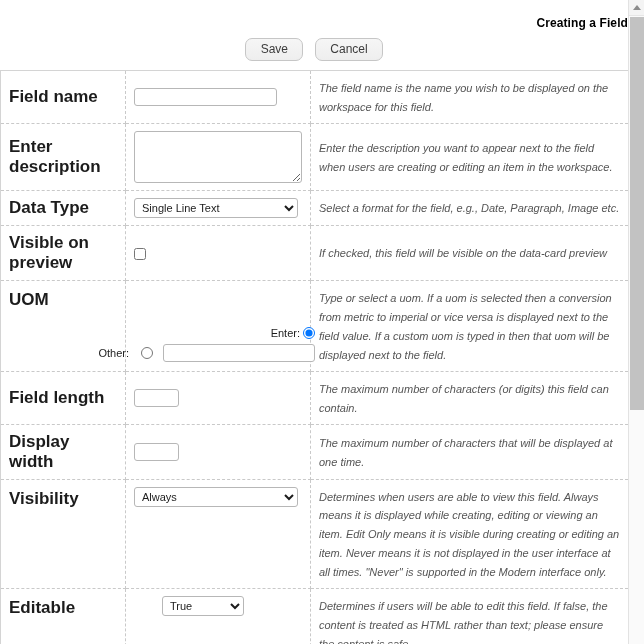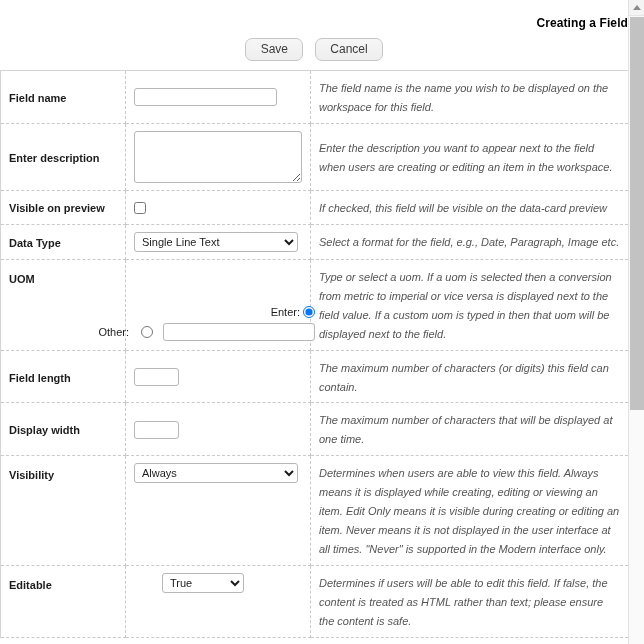--- a/index.html
+++ b/index.html
@@ -67,21 +67,21 @@
     border-right: 1px dashed #c9c9c9;
     vertical-align: middle;
     padding: 7px 8px;
   }
   .form-table td.last { border-right: none; }
   .col-label { width: 125px; }
   .col-input { width: 185px; }
   .col-help  { width: 318px; }
 
   .lbl {
-    font-size: 11px;
+    font-size: 17px;
     font-weight: bold;
     color: #1c1c1c;
   }
   .help {
     font-size: 11px;
     font-style: italic;
     color: #555;
     line-height: 1.45;
     margin-top: 38px;
   }
@@ -233,41 +233,41 @@
           <td class="col-input">
             <textarea class="desc" style=""></textarea>
           </td>
           <td class="col-help last">
             <span class="help">Enter the description you want to appear next to the field when users are creating or editing an item in the workspace.</span>
           </td>
         </tr>
 
         <tr>
           <td class="col-label">
-            <span class="lbl">Visible on preview</span>
-          </td>
-          <td class="col-input">
-            <input class="cb" type="checkbox" style="">
-          </td>
-          <td class="col-help last">
-            <span class="help">If checked, this field will be visible on the data-card preview</span>
-          </td>
-        </tr>
-
-        <tr>
-          <td class="col-label">
             <span class="lbl">Data Type</span>
           </td>
           <td class="col-input">
             <select class="sel sel-wide">
               <option>Single Line Text</option>
             </select>
           </td>
           <td class="col-help last">
             <span class="help">Select a format for the field, e.g., Date, Paragraph, Image etc.</span>
+          </td>
+        </tr>
+
+        <tr>
+          <td class="col-label">
+            <span class="lbl">Visible on preview</span>
+          </td>
+          <td class="col-input">
+            <input class="cb" type="checkbox" style="">
+          </td>
+          <td class="col-help last">
+            <span class="help">If checked, this field will be visible on the data-card preview</span>
           </td>
         </tr>
 
         <tr>
           <td class="col-label" style="vertical-align:top;padding-top:9px;">
             <span class="lbl">UOM</span>
           </td>
           <td class="col-input" style="vertical-align:bottom;">
             <div class="uom-rows">
               <div class="uom-line">

